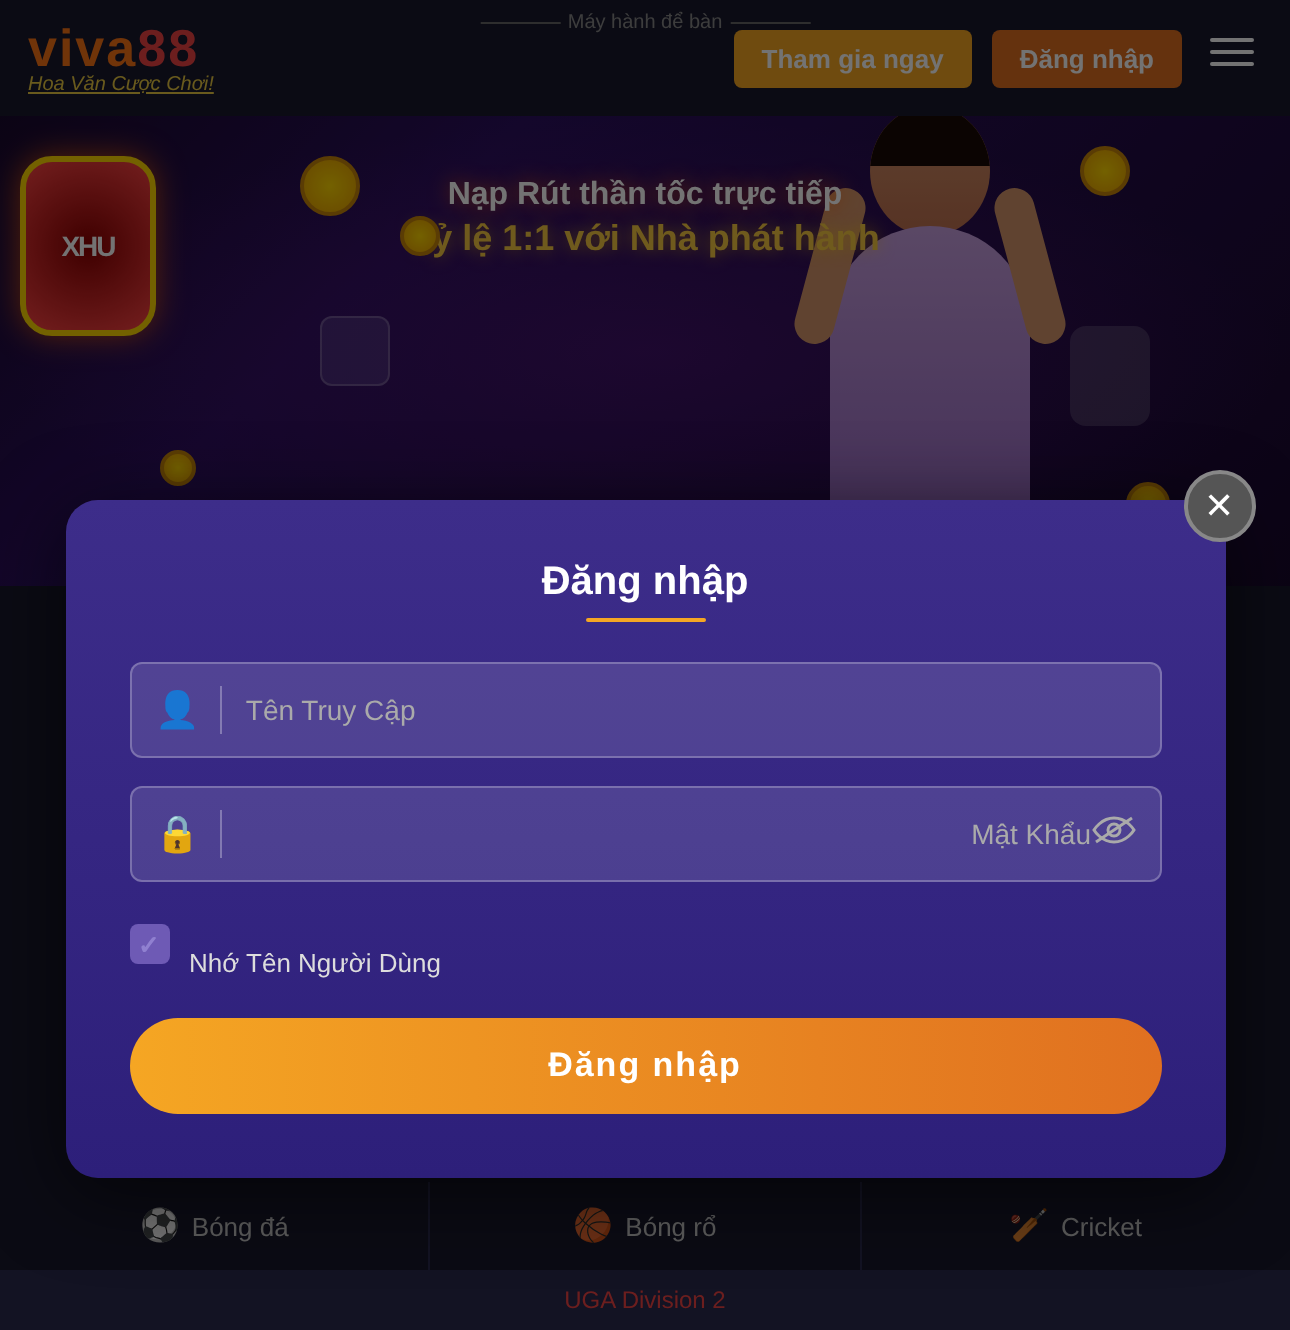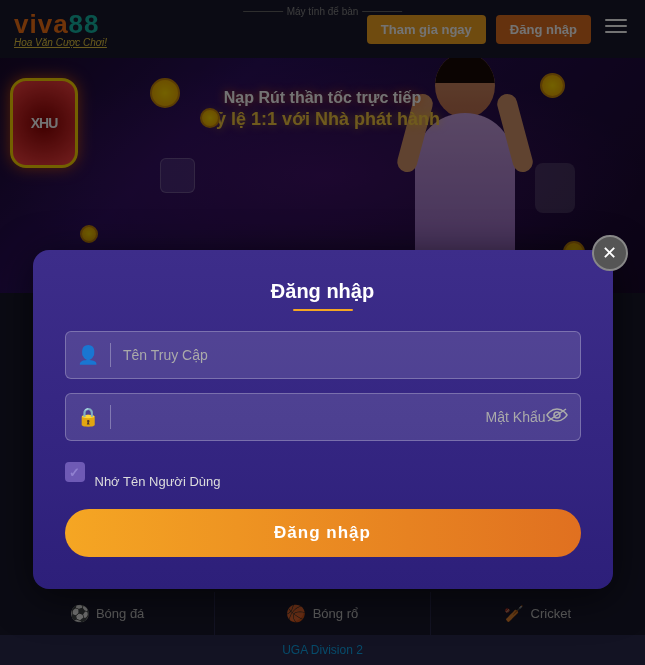--- a/index.html
+++ b/index.html
@@ -295,21 +295,21 @@
     .bottom-bar {
       position: absolute;
       bottom: 0;
       left: 0;
       right: 0;
       height: 30px;
       background: #2a2a4e;
       display: flex;
       align-items: center;
       justify-content: center;
-      color: #0ea5e9;
+      color: #ef4444;
       font-size: 12px;
       z-index: 5;
     }
 
     
     .mid-tabs {
       position: absolute;
       bottom: 88px;
       left: 0;
       right: 0;
@@ -324,28 +324,28 @@
       padding: 8px;
       background: rgba(26,26,46,0.7);
     }
   </style>
 </head>
 <body>
 
 <div class="header">
   <div class="logo-area">
     <div class="logo-text">
-      <span style="color:#f97316">viva</span><span style="color:#14b8a6">88</span>
+      <span style="color:#f97316">viva</span><span style="color:#ef4444">88</span>
     </div>
     <div class="logo-sub">Hoa Văn Cược Chơi!</div>
   </div>
 
   <div style="position:absolute; top:6px; left:50%; transform:translateX(-50%); color:#888; font-size:10px; white-space:nowrap; display:flex; align-items:center; gap:4px;">
     <span style="display:inline-block;width:40px;height:1px;background:#666;vertical-align:middle;"></span>
-    <span>Máy tính để bàn</span>
+    <span>Máy hành để bàn</span>
     <span style="display:inline-block;width:40px;height:1px;background:#666;vertical-align:middle;"></span>
   </div>
 
   <div class="header-right">
     <button class="btn-join">Tham gia ngay</button>
     <button class="btn-login-header">Đăng nhập</button>
     <div class="hamburger">
       <span></span>
       <span></span>
       <span></span>

